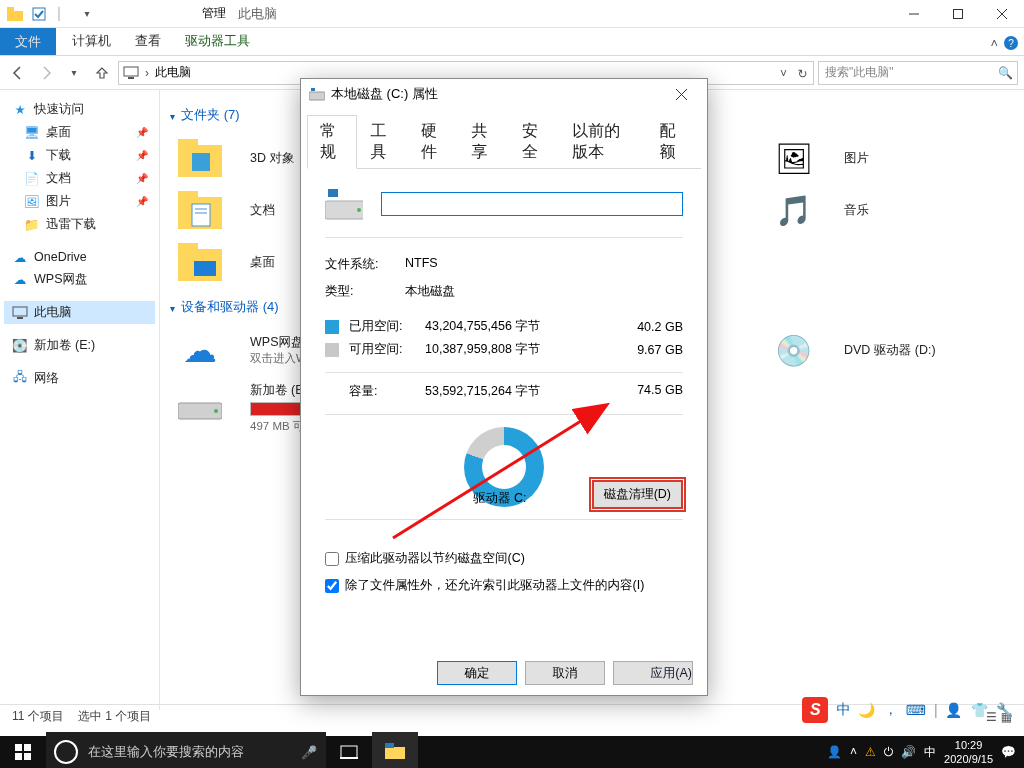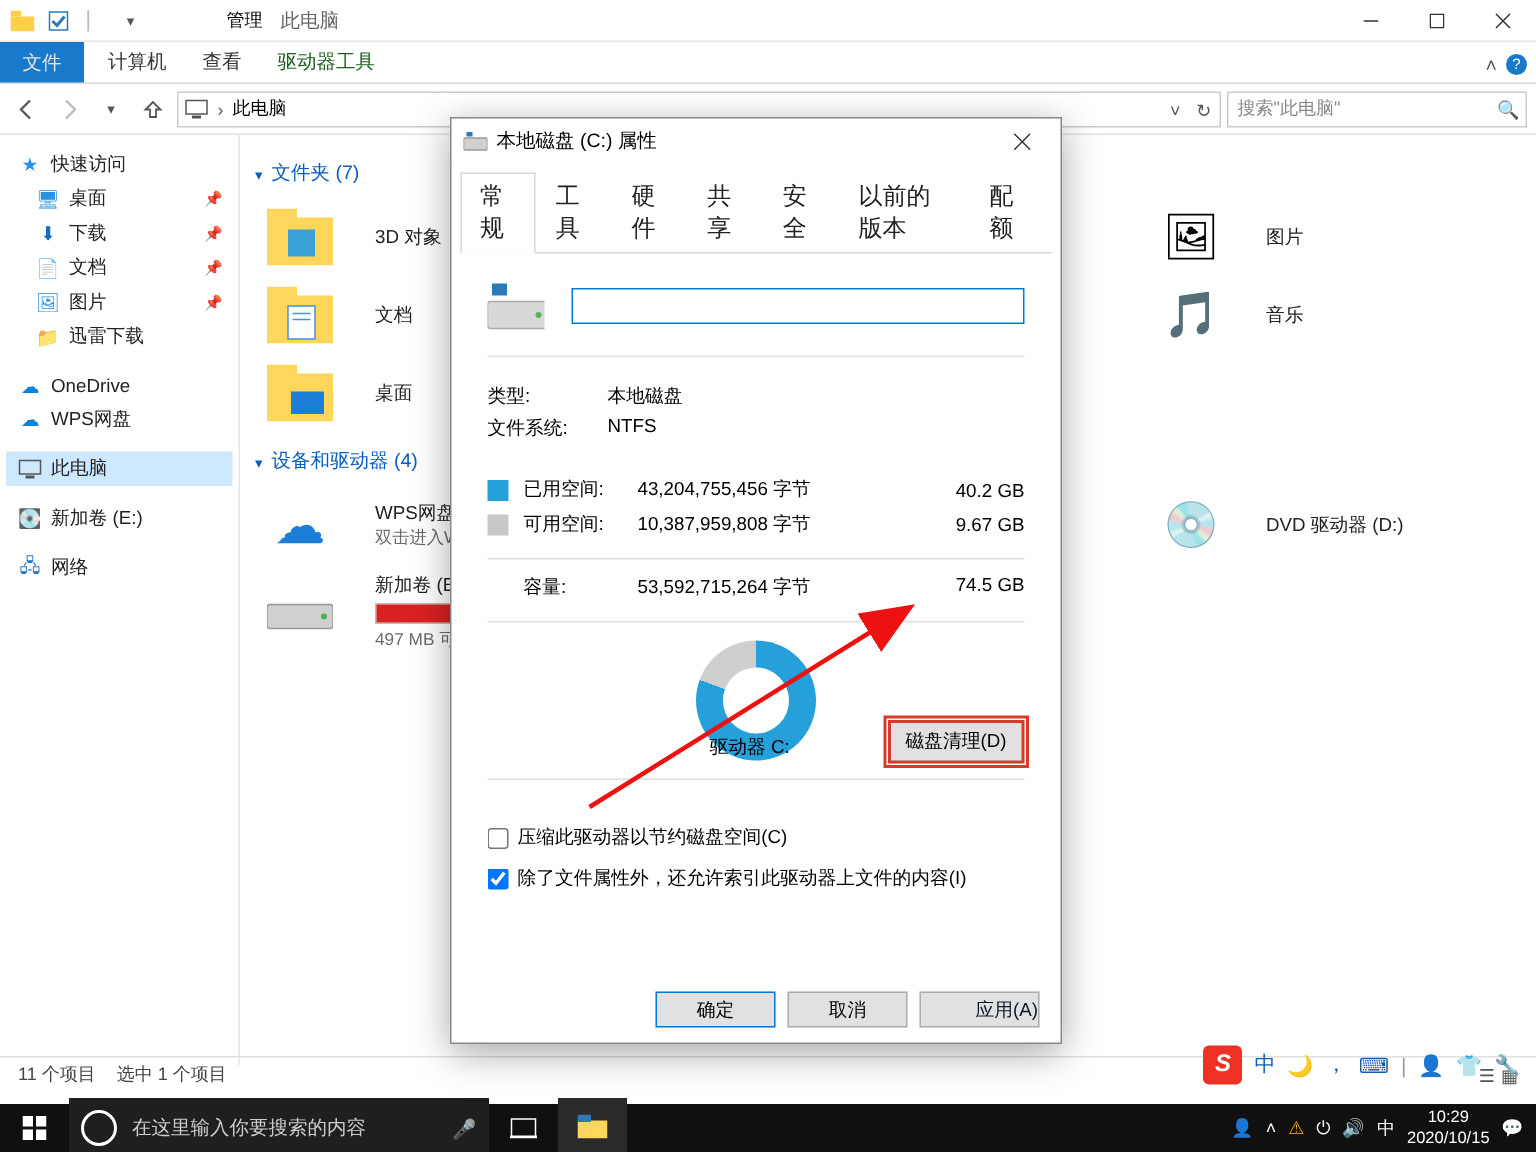--- a/index.html
+++ b/index.html
@@ -122,21 +122,21 @@
     </span>
     <span class="qat-icon">
       <svg width="14" height="14" viewBox="0 0 14 14">
           <rect x="1" y="1" width="12" height="12" fill="none" stroke="#2a7ab9"></rect>
           <path d="M3 7l3 3 5-6" fill="none" stroke="#2a7ab9" stroke-width="2"></path>
         </svg>
     </span>
     <span class="qat-icon" style="color:#bbb;">▏</span>
     <span class="qat-icon" style="font-size:10px;">▾</span>
   </div>
-  <div class="r-context" style="position:static;margin-left:49px;">管理</div>
+  <div class="r-context" style="position:static;margin-left:100px;">管理</div>
   <span class="title">此电脑</span>
   <div class="win-controls">
     <div class="win-btn">
         <svg width="10" height="10">
           <line x1="0" y1="5" x2="10" y2="5" stroke="#333"></line>
         </svg>
       </div>
     <div class="win-btn">
         <svg width="10" height="10">
           <rect x="0.5" y="0.5" width="9" height="9" fill="none" stroke="#333"></rect>
@@ -392,21 +392,21 @@
     </div>
   <div class="tray">
     <span>👤</span>
     <span>˄</span>
     <span style="color:#ffb400">⚠</span>
     <span>⏻</span>
     <span>🔊</span>
     <span>中</span>
     <div class="clock">
       <div>10:29</div>
-      <div>2020/10/15</div>
+      <div>2020/9/15</div>
     </div>
     <span>💬</span>
   </div>
 </div>
 
 <div class="dialog">
   <div class="dlg-title">
     <span>
         <svg width="16" height="14">
           <rect y="5" width="16" height="8" rx="1" fill="#d0d0d0" stroke="#999"></rect>
@@ -434,27 +434,27 @@
     <div class="drive-head">
       <div class="d-ico">
           <svg width="40" height="34">
             <rect y="14" width="40" height="18" rx="2" fill="#d8d8d8" stroke="#aaa"></rect>
             <rect x="3" y="2" width="10" height="8" fill="#2a7ab9"></rect>
             <circle cx="34" cy="23" r="2" fill="#58b058"></circle>
           </svg>
         </div>
       <input class="drive-name-input" value="" style="">
     </div>
+    <div class="kv" style="margin-bottom:10px">
+        <span class="k">文件系统:</span>
+        <span class="v">NTFS</span>
+      </div>
     <div class="kv">
         <span class="k">类型:</span>
         <span class="v">本地磁盘</span>
-      </div>
-    <div class="kv" style="margin-bottom:10px">
-        <span class="k">文件系统:</span>
-        <span class="v">NTFS</span>
       </div>
 
     <div class="usage">
       <div class="usage-row">
           <span class="swatch used"></span>
           <span class="lab">已用空间:</span>
           <span class="bytes">43,204,755,456 字节</span>
           <span class="gb">40.2 GB</span>
         </div>
       <div class="usage-row">

